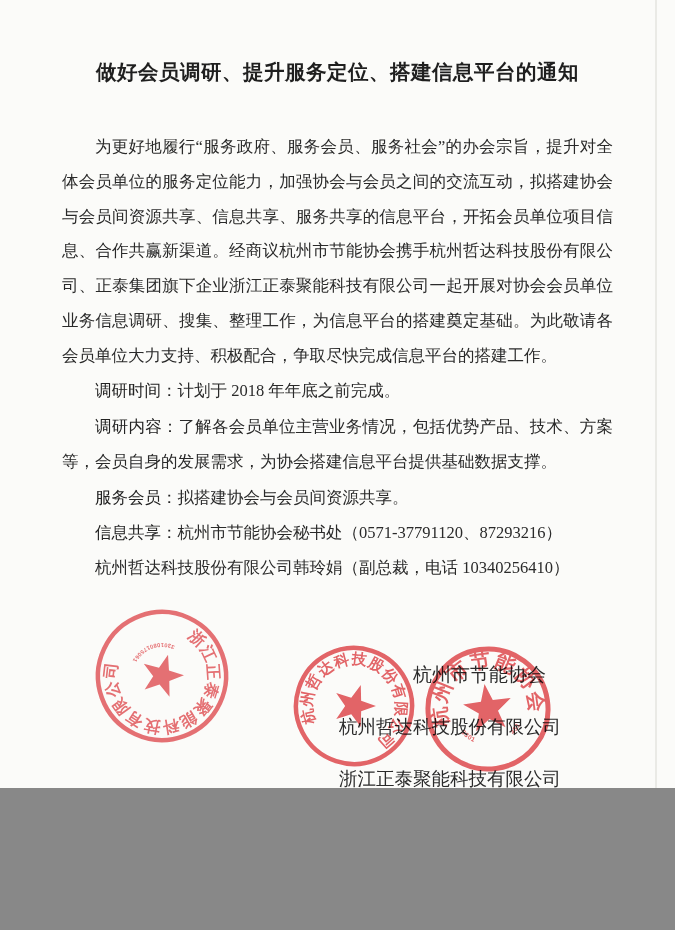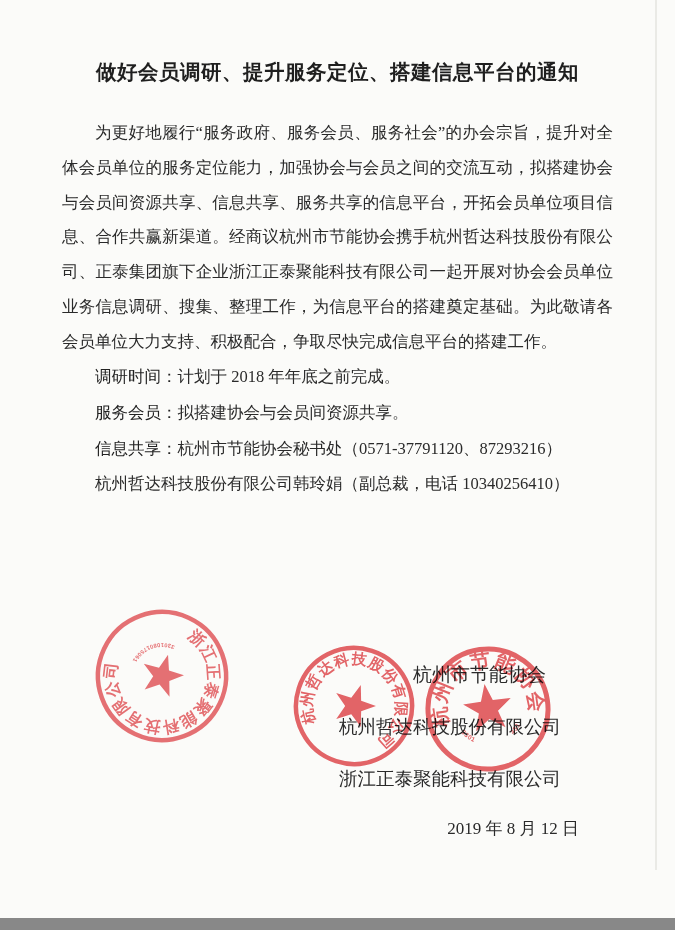--- a/index.html
+++ b/index.html
@@ -1,37 +1,37 @@
 <!DOCTYPE html>
 <html><head>
 <meta charset="utf-8">
 <style>
   html,body{margin:0;padding:0;}
   body{background:#888;}
   .page{
     position:relative;
-    width:675px;height:918px;
+    width:675px;height:788px;
     margin:0 auto;
     background:#fbfbf9;
     overflow:hidden;
     font-family:"Liberation Serif","DejaVu Serif",serif;
     color:#2a2a2a;
   }
   .scan-edge-right{
     position:absolute;left:655px;top:0;width:2px;height:870px;
     background:#e2e2de;opacity:.7;
   }
   .title{
     position:absolute;top:58px;left:0;width:100%;
     margin:0;text-align:center;
     font-family:"Liberation Sans","DejaVu Sans",sans-serif;
     font-size:20.5px;font-weight:700;letter-spacing:.5px;color:#1f1f1f;
   }
   .body-text{
-    position:absolute;left:62px;top:116px;width:551px;
+    position:absolute;left:62px;top:130px;width:551px;
     font-size:16.5px;line-height:34.75px;
     text-align:justify;
   }
   .body-text p{margin:0;}
   .indent{text-indent:2em;}
   .flabel{
     font-family:"Liberation Sans","DejaVu Sans",sans-serif;
     font-weight:400;color:#222;
   }
   .sig{position:absolute;white-space:nowrap;color:#2a2a2a;}
@@ -54,20 +54,21 @@
 
 <div class="page">
 
   <div class="scan-edge-right"></div>
 
   <h1 class="title"><span>做好会员调研、提升服务定位、搭建信息平台的通知</span></h1>
 
   <div class="body-text">
     <p class="indent"><span>为更好地履行“服务政府、服务会员、服务社会”的办会宗旨，提升对全体会员单位的服务定位能力，加强协会与会员之间的交流互动，拟搭建协会与会员间资源共享、信息共享、服务共享的信息平台，开拓会员单位项目信息、合作共赢新渠道。经商议杭州市节能协会携手杭州哲达科技股份有限公司、正泰集团旗下企业浙江正泰聚能科技有限公司一起开展对协会会员单位业务信息调研、搜集、整理工作，为信息平台的搭建奠定基础。为此敬请各会员单位大力支持、积极配合，争取尽快完成信息平台的搭建工作。</span></p>
     <p class="indent"><span class="flabel">调研时间：</span><span>计划于 2018 年年底之前完成。</span></p>
+    <p class="indent"><span class="flabel">调研内容：</span><span>了解各会员单位主营业务情况，包括优势产品、技术、方案等，会员自身的发展需求，为协会搭建信息平台提供基础数据支撑。</span></p>
     <p class="indent"><span class="flabel">服务会员：</span><span>拟搭建协会与会员间资源共享。</span></p>
     <p class="indent"><span class="flabel">信息共享：</span><span>杭州市节能协会秘书处（0571-37791120、87293216）</span></p>
     <p class="indent"><span>杭州哲达科技股份有限公司韩玲娟（副总裁，电话 10340256410）</span></p>
   </div>
 
   <div class="sig sig-association">杭州市节能协会</div>
   <div class="sig sig-zheda">杭州哲达科技股份有限公司</div>
   <div class="sig sig-chint">浙江正泰聚能科技有限公司</div>
 
   <div class="doc-date">2019 年 8 月 12 日</div>

